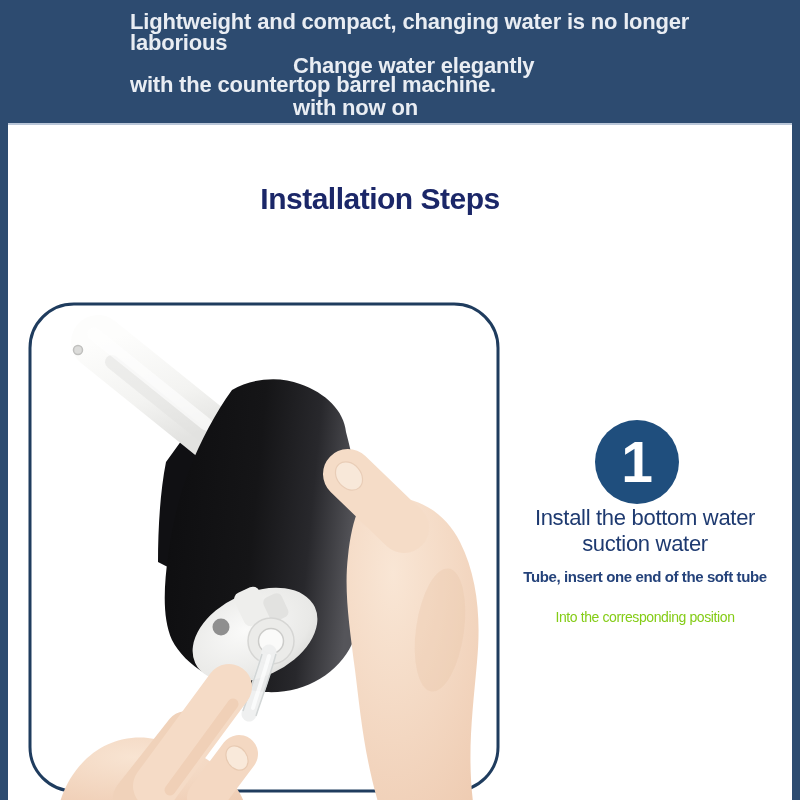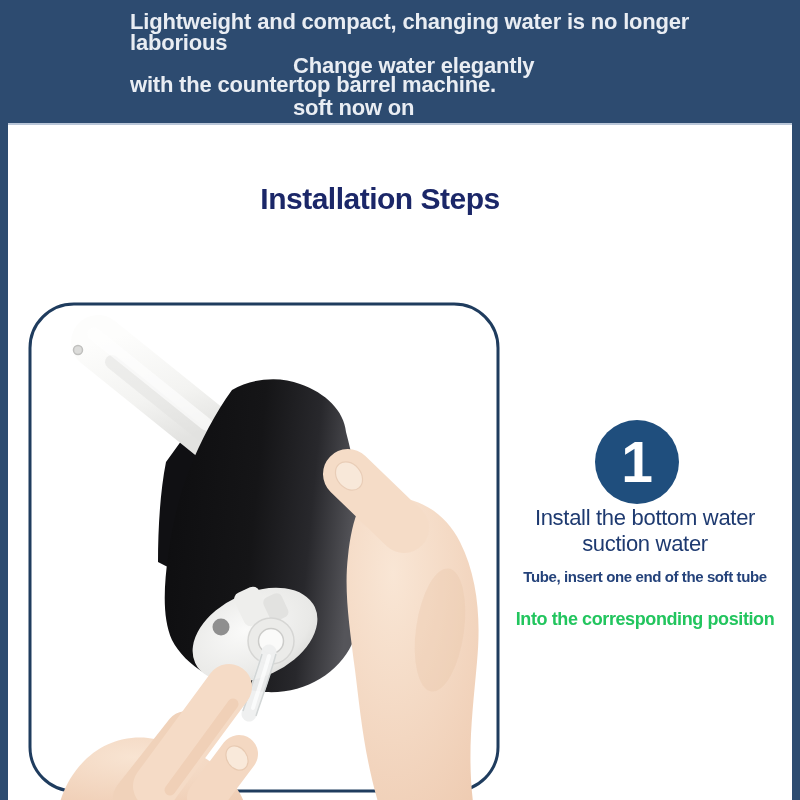--- a/index.html
+++ b/index.html
@@ -34,33 +34,33 @@
   .step-heading{
     position:absolute;left:500px;top:505px;width:290px;text-align:center;
     color:#1e3a70;font-size:22px;line-height:26px;font-weight:normal;letter-spacing:-0.3px;
   }
   .step-line2{
     position:absolute;left:496px;top:568px;width:298px;text-align:center;
     color:#24427a;font-size:15px;font-weight:bold;letter-spacing:-0.4px;
   }
   .step-line3{
     position:absolute;left:500px;top:609px;width:290px;text-align:center;
-    color:#22c55e;font-size:18px;font-weight:bold;letter-spacing:-0.4px;
+    color:#84cc16;font-size:14px;font-weight:normal;letter-spacing:-0.4px;
   }
 </style>
 </head>
 <body>
 
 <div class="page">
 
   <div class="banner">
     <div class="banner-p banner-p1"><span>Lightweight and compact, changing water is no longer laborious</span><br>
       <span>with the countertop barrel machine.</span></div>
     <div class="banner-p banner-p2"><span>Change water elegantly</span><br>
-      <span>soft now on</span></div>
+      <span>with now on</span></div>
   </div>
 
   <div class="panel"></div>
 
   <div class="section-title">Installation Steps</div>
 
   <svg class="photo-svg" viewBox="0 0 784 510">
     <defs>
       <linearGradient id="bodyGrad" x1="0" y1="0" x2="1" y2="0.15">
         <stop offset="0" stop-color="#0d0d0f"></stop>

